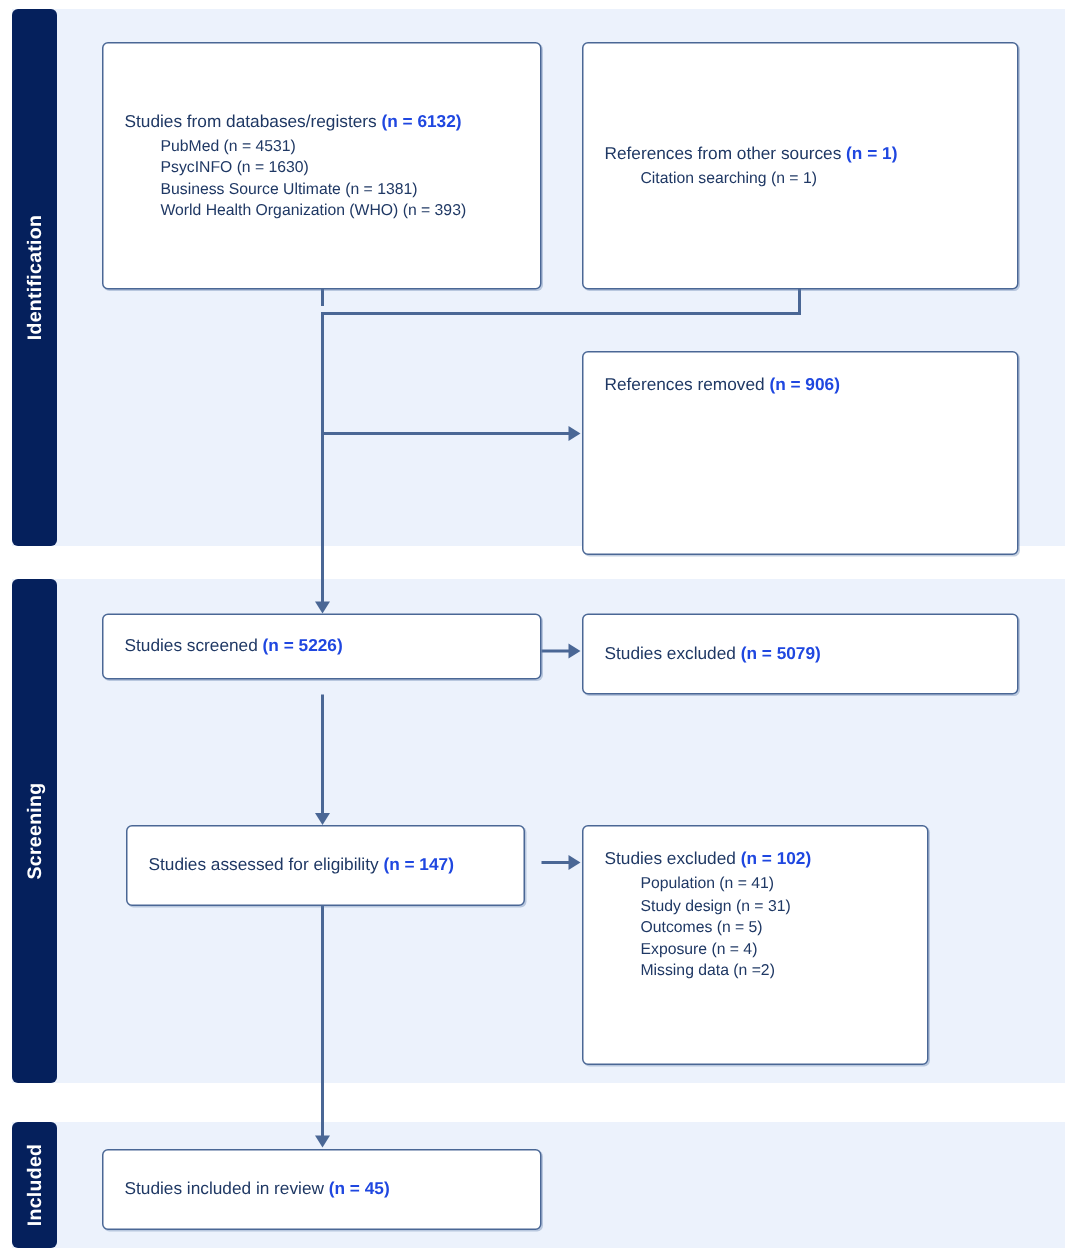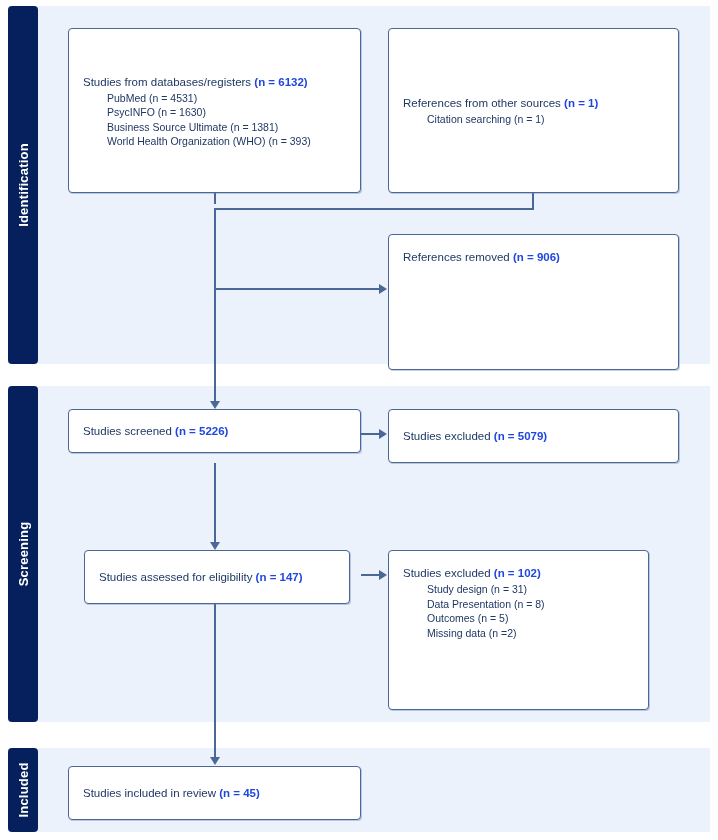--- a/index.html
+++ b/index.html
@@ -211,29 +211,30 @@
   </div>
 
   <div class="pbox" style="left:68px; top:550px; width:266px; height:54px;margin-left:16px;">
     <div class="pbox-inner">
       <div class="line-main">
         <span class="plain">Studies assessed for eligibility </span><span class="nval">(n = 147)</span>
       </div>
     </div>
   </div>
 
-  <div class="pbox" style="left:388px; top:550px; width:261px; height:160px;">
+  <div class="pbox" style="left:388px; top:550px; width:231px; height:160px;">
     <div class="pbox-inner top-anchored">
       <div class="line-main">
         <span class="plain">Studies excluded </span><span class="nval">(n = 102)</span>
       </div>
       <ul class="sub-list">
+        <li>Population (n = 41)</li>
         <li>Study design (n = 31)</li>
-        <li>Data Presentation (n = 8)</li>
         <li>Outcomes (n = 5)</li>
+        <li>Exposure (n = 4)</li>
         <li>Missing data (n =2)</li>
       </ul>
     </div>
   </div>
 
   <div class="pbox" style="left:68px; top:766px; width:293px; height:54px;">
     <div class="pbox-inner">
       <div class="line-main">
         <span class="plain">Studies included in review </span><span class="nval">(n = 45)</span>
       </div>

